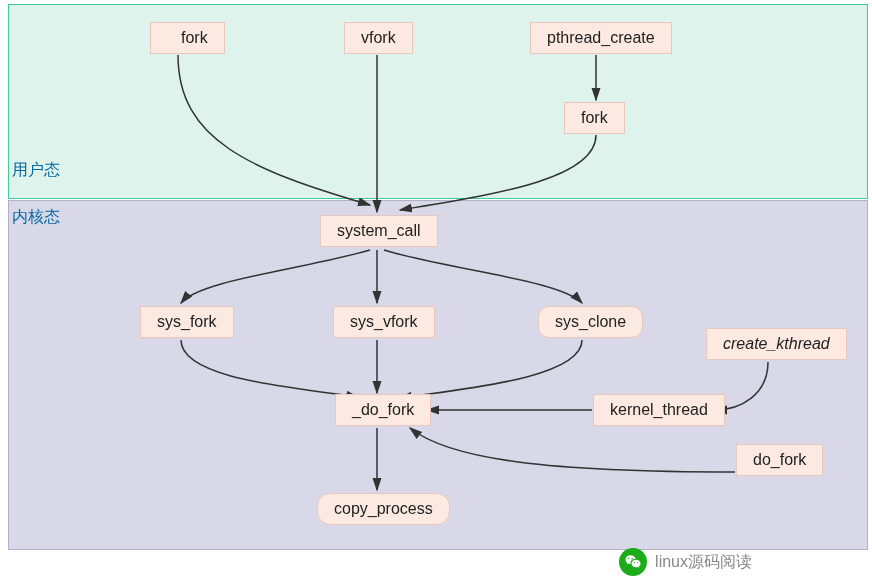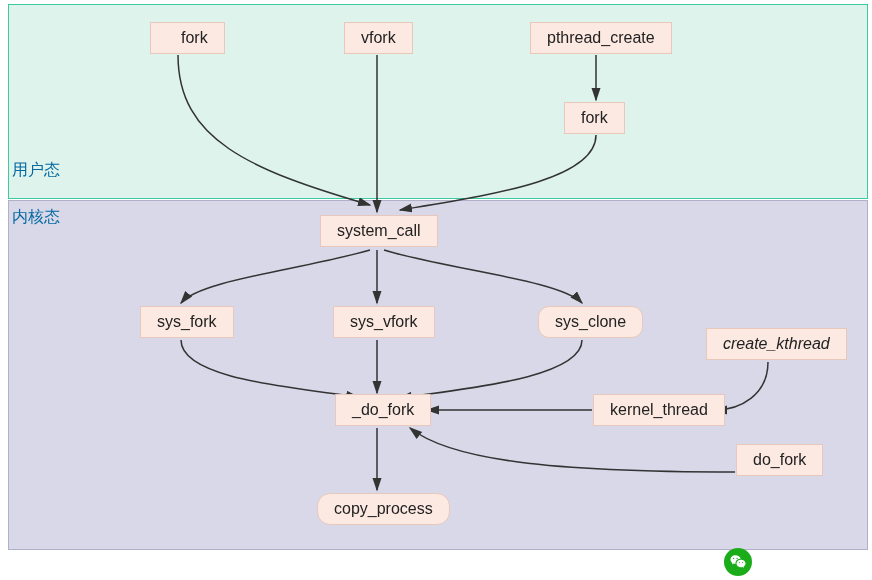--- a/index.html
+++ b/index.html
@@ -75,13 +75,14 @@
 <div class="node" style="left:593px; top:394px;">kernel_thread</div>
 <div class="node" style="left:736px; top:444px;">do_fork</div>
 <div class="node" style="left:317px; top:493px;border-radius:13px;">copy_process</div>
 
 <div class="footer">
   <span class="wechat-icon">
     <svg viewBox="0 0 24 24">
         <path fill="#fff" d="M8.5 3C4.9 3 2 5.6 2 8.8c0 1.8 1 3.4 2.5 4.5l-.6 2 2.3-1.2c.7.2 1.5.3 2.3.3h.4c-.1-.4-.2-.9-.2-1.3 0-3 2.9-5.4 6.5-5.4h.3C14.9 4.8 12 3 8.5 3zm-2.3 3.3c.5 0 .9.4.9.9s-.4.9-.9.9-.9-.4-.9-.9.4-.9.9-.9zm4.6 0c.5 0 .9.4.9.9s-.4.9-.9.9-.9-.4-.9-.9.4-.9.9-.9zM16 9c-3.3 0-6 2.2-6 5s2.7 5 6 5c.7 0 1.3-.1 2-.3l2 1-.5-1.7c1.5-.9 2.5-2.4 2.5-4 0-2.8-2.7-5-6-5zm-2 3c.4 0 .8.3.8.8s-.4.8-.8.8-.8-.3-.8-.8.4-.8.8-.8zm4 0c.4 0 .8.3.8.8s-.4.8-.8.8-.8-.3-.8-.8.4-.8.8-.8z"></path>
       </svg>
   </span>
+  <span class="footer-text">linux源码阅读</span>
 </div>
 
 </body></html>

